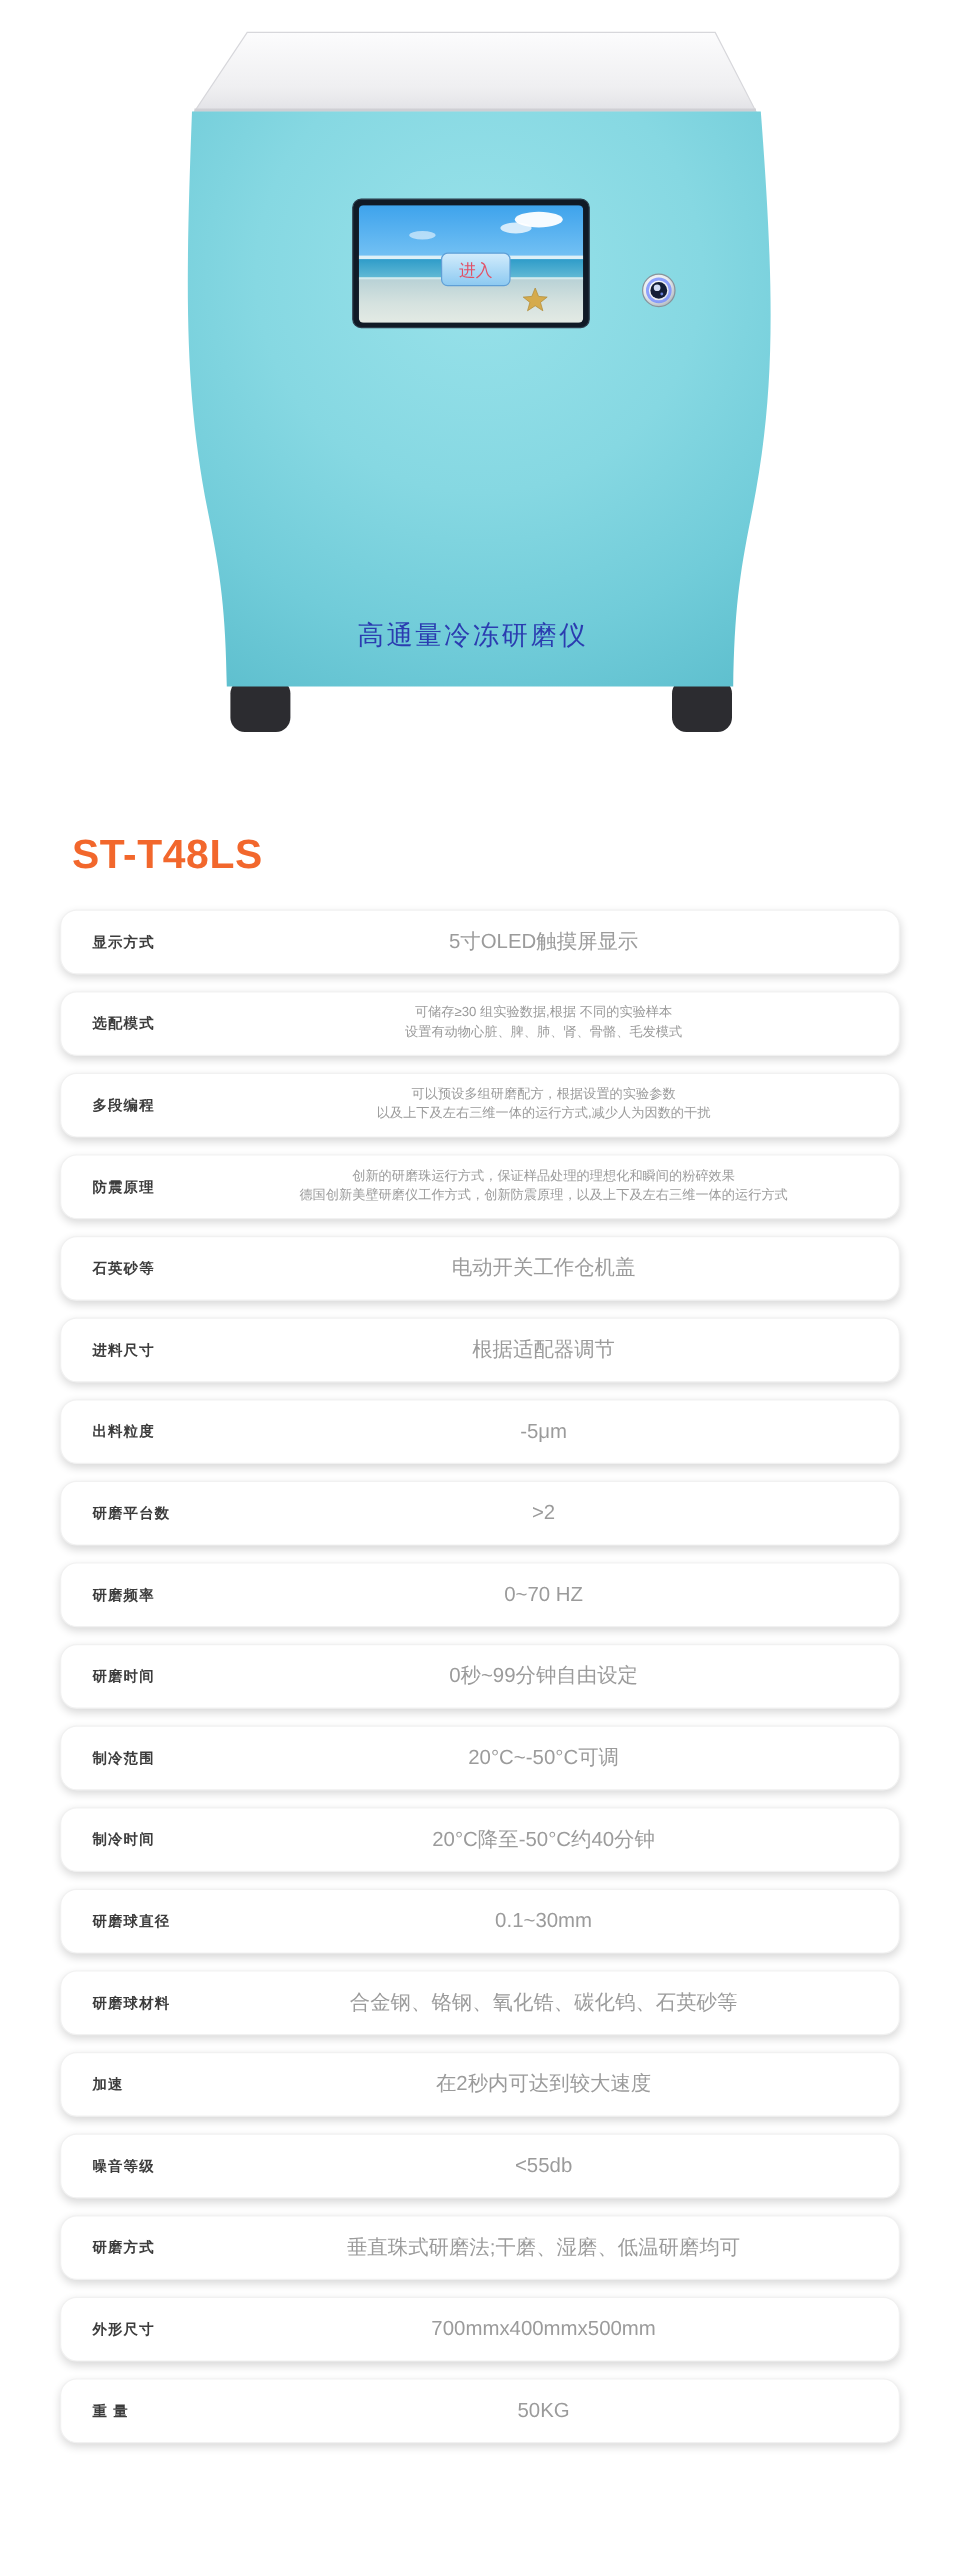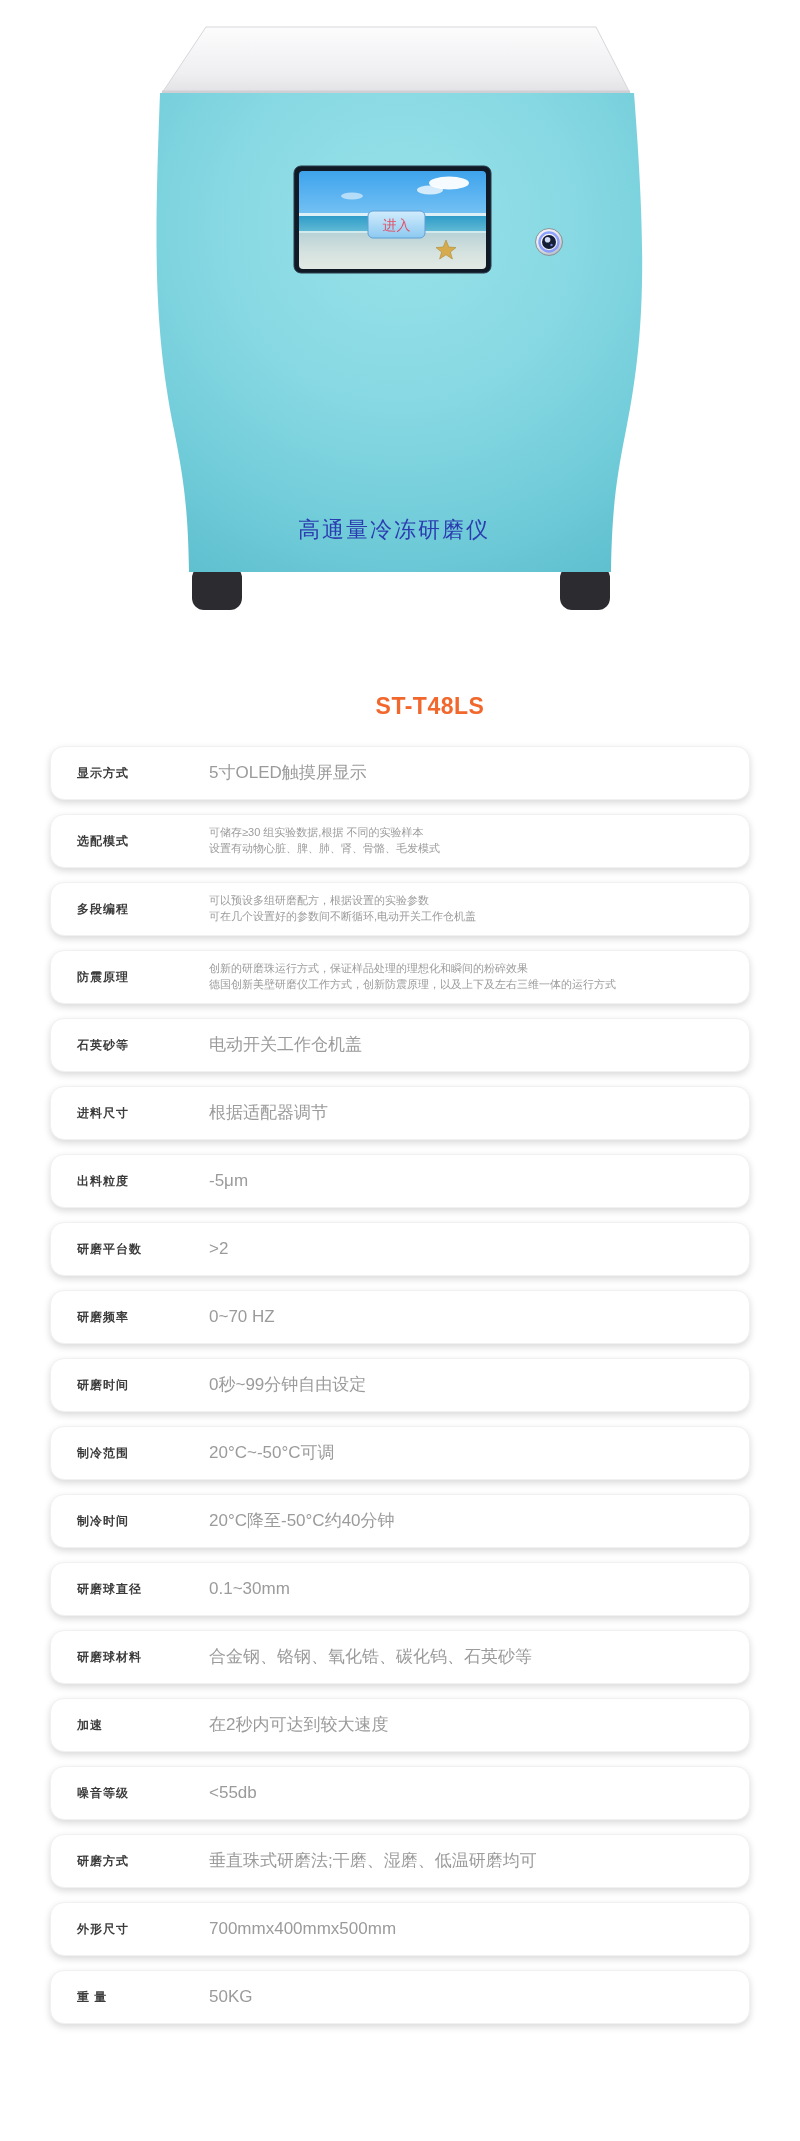--- a/index.html
+++ b/index.html
@@ -8,25 +8,24 @@
     min-height:2141px;
     background:#ffffff;
     font-family:"Liberation Sans","DejaVu Sans",sans-serif;
     -webkit-font-smoothing:antialiased;
   }
   .hero{position:relative;width:684px;height:655px;background:#fff;}
   .hero svg{display:block;}
 
   .model-title{
     margin:38px 0 0 60px;
-    font-size:23px;
+    font-size:34px;
     font-weight:bold;
     color:#F2672C;
     letter-spacing:0.5px;
-    text-align:center;
   }
 
   .spec-table{
     width:700px;
     margin:26px auto 0 auto;
     display:flex;
     flex-direction:column;
     gap:14px;
     padding-bottom:55px;
   }
@@ -43,20 +42,21 @@
   }
   .spec-label{
     flex:0 0 132px;
     font-size:12px;
     font-weight:bold;
     color:#3c3c3c;
     letter-spacing:1px;
   }
   .spec-value{
     flex:1;
+    text-align:center;
     color:#9b9b9b;
     font-size:17px;
     line-height:1.3;
     padding-right:30px;
   }
   .spec-value.small{font-size:11px;line-height:1.45;}
 </style>
 </head>
 <body>
 
@@ -159,21 +159,21 @@
     <div class="spec-value small">
         <div>可储存≥30 组实验数据,根据 不同的实验样本</div>
         <div>设置有动物心脏、脾、肺、肾、骨骼、毛发模式</div>
       </div>
   </div>
 
   <div class="spec-row">
     <div class="spec-label">多段编程</div>
     <div class="spec-value small">
         <div>可以预设多组研磨配方，根据设置的实验参数</div>
-        <div>可在几个设置好的参数间不断循环,电动开关工作仓机盖</div>
+        <div>以及上下及左右三维一体的运行方式,减少人为因数的干扰</div>
       </div>
   </div>
 
   <div class="spec-row">
     <div class="spec-label">防震原理</div>
     <div class="spec-value small">
         <div>创新的研磨珠运行方式，保证样品处理的理想化和瞬间的粉碎效果</div>
         <div>德国创新美壁研磨仪工作方式，创新防震原理，以及上下及左右三维一体的运行方式</div>
       </div>
   </div>

